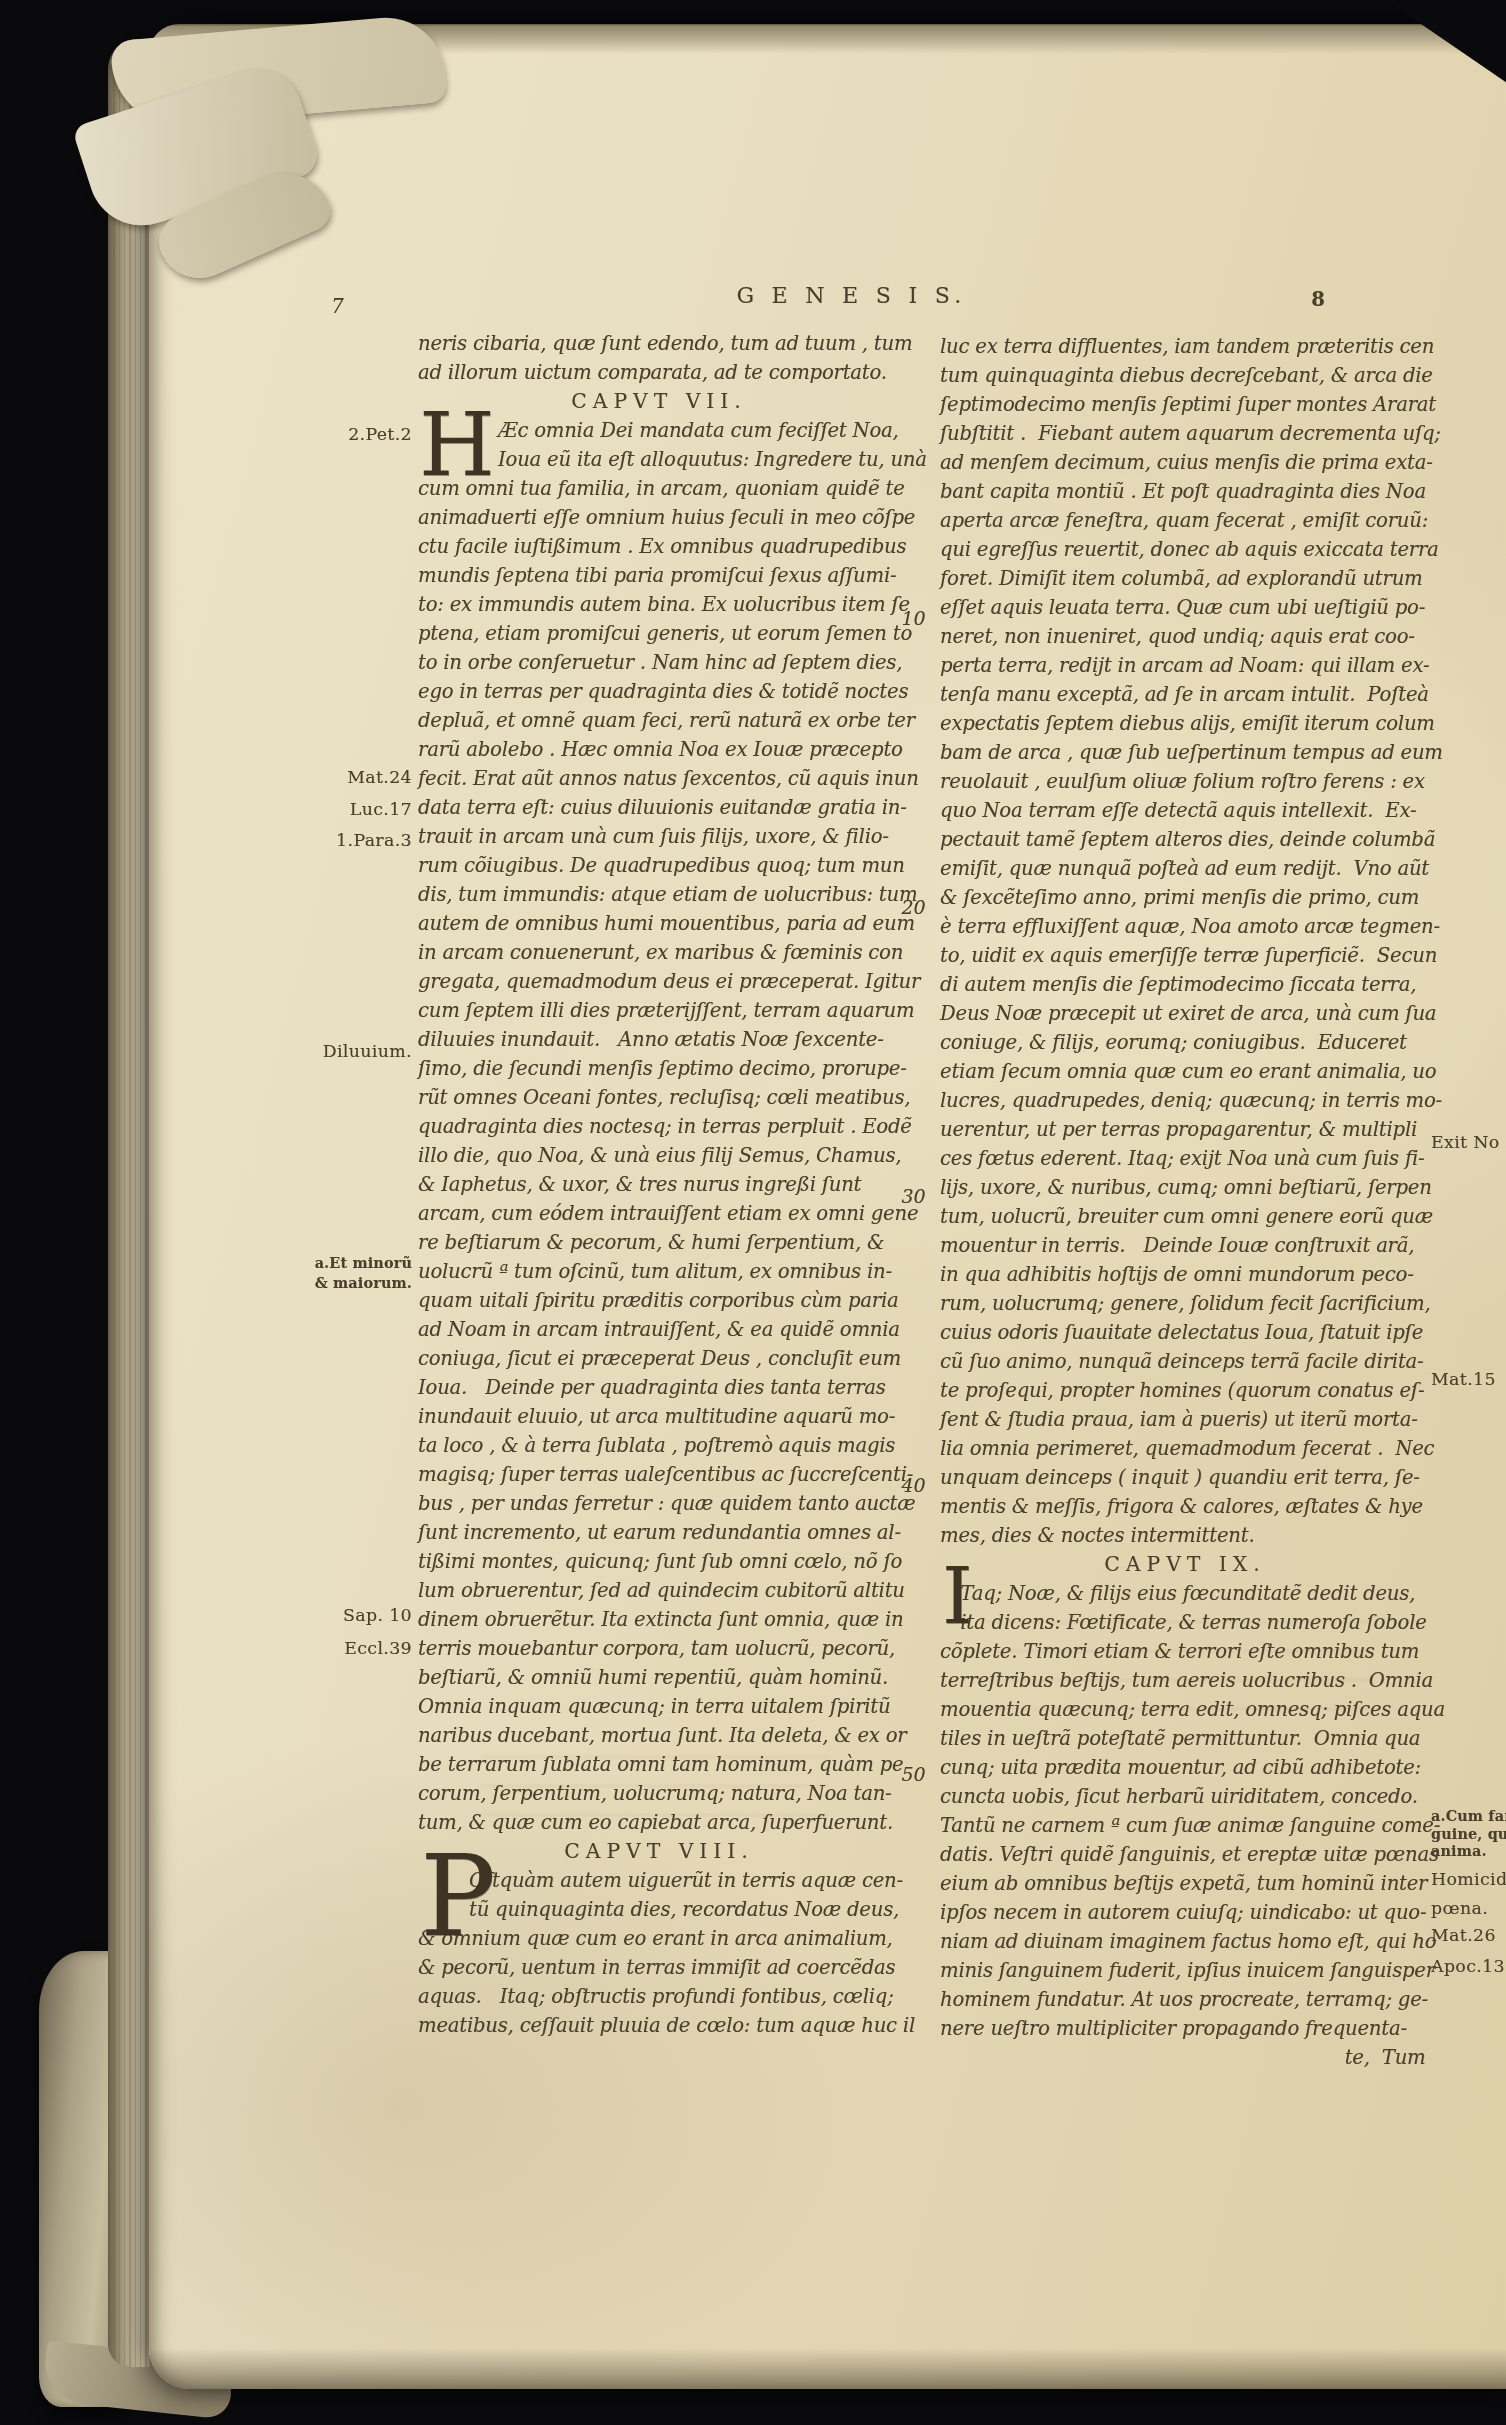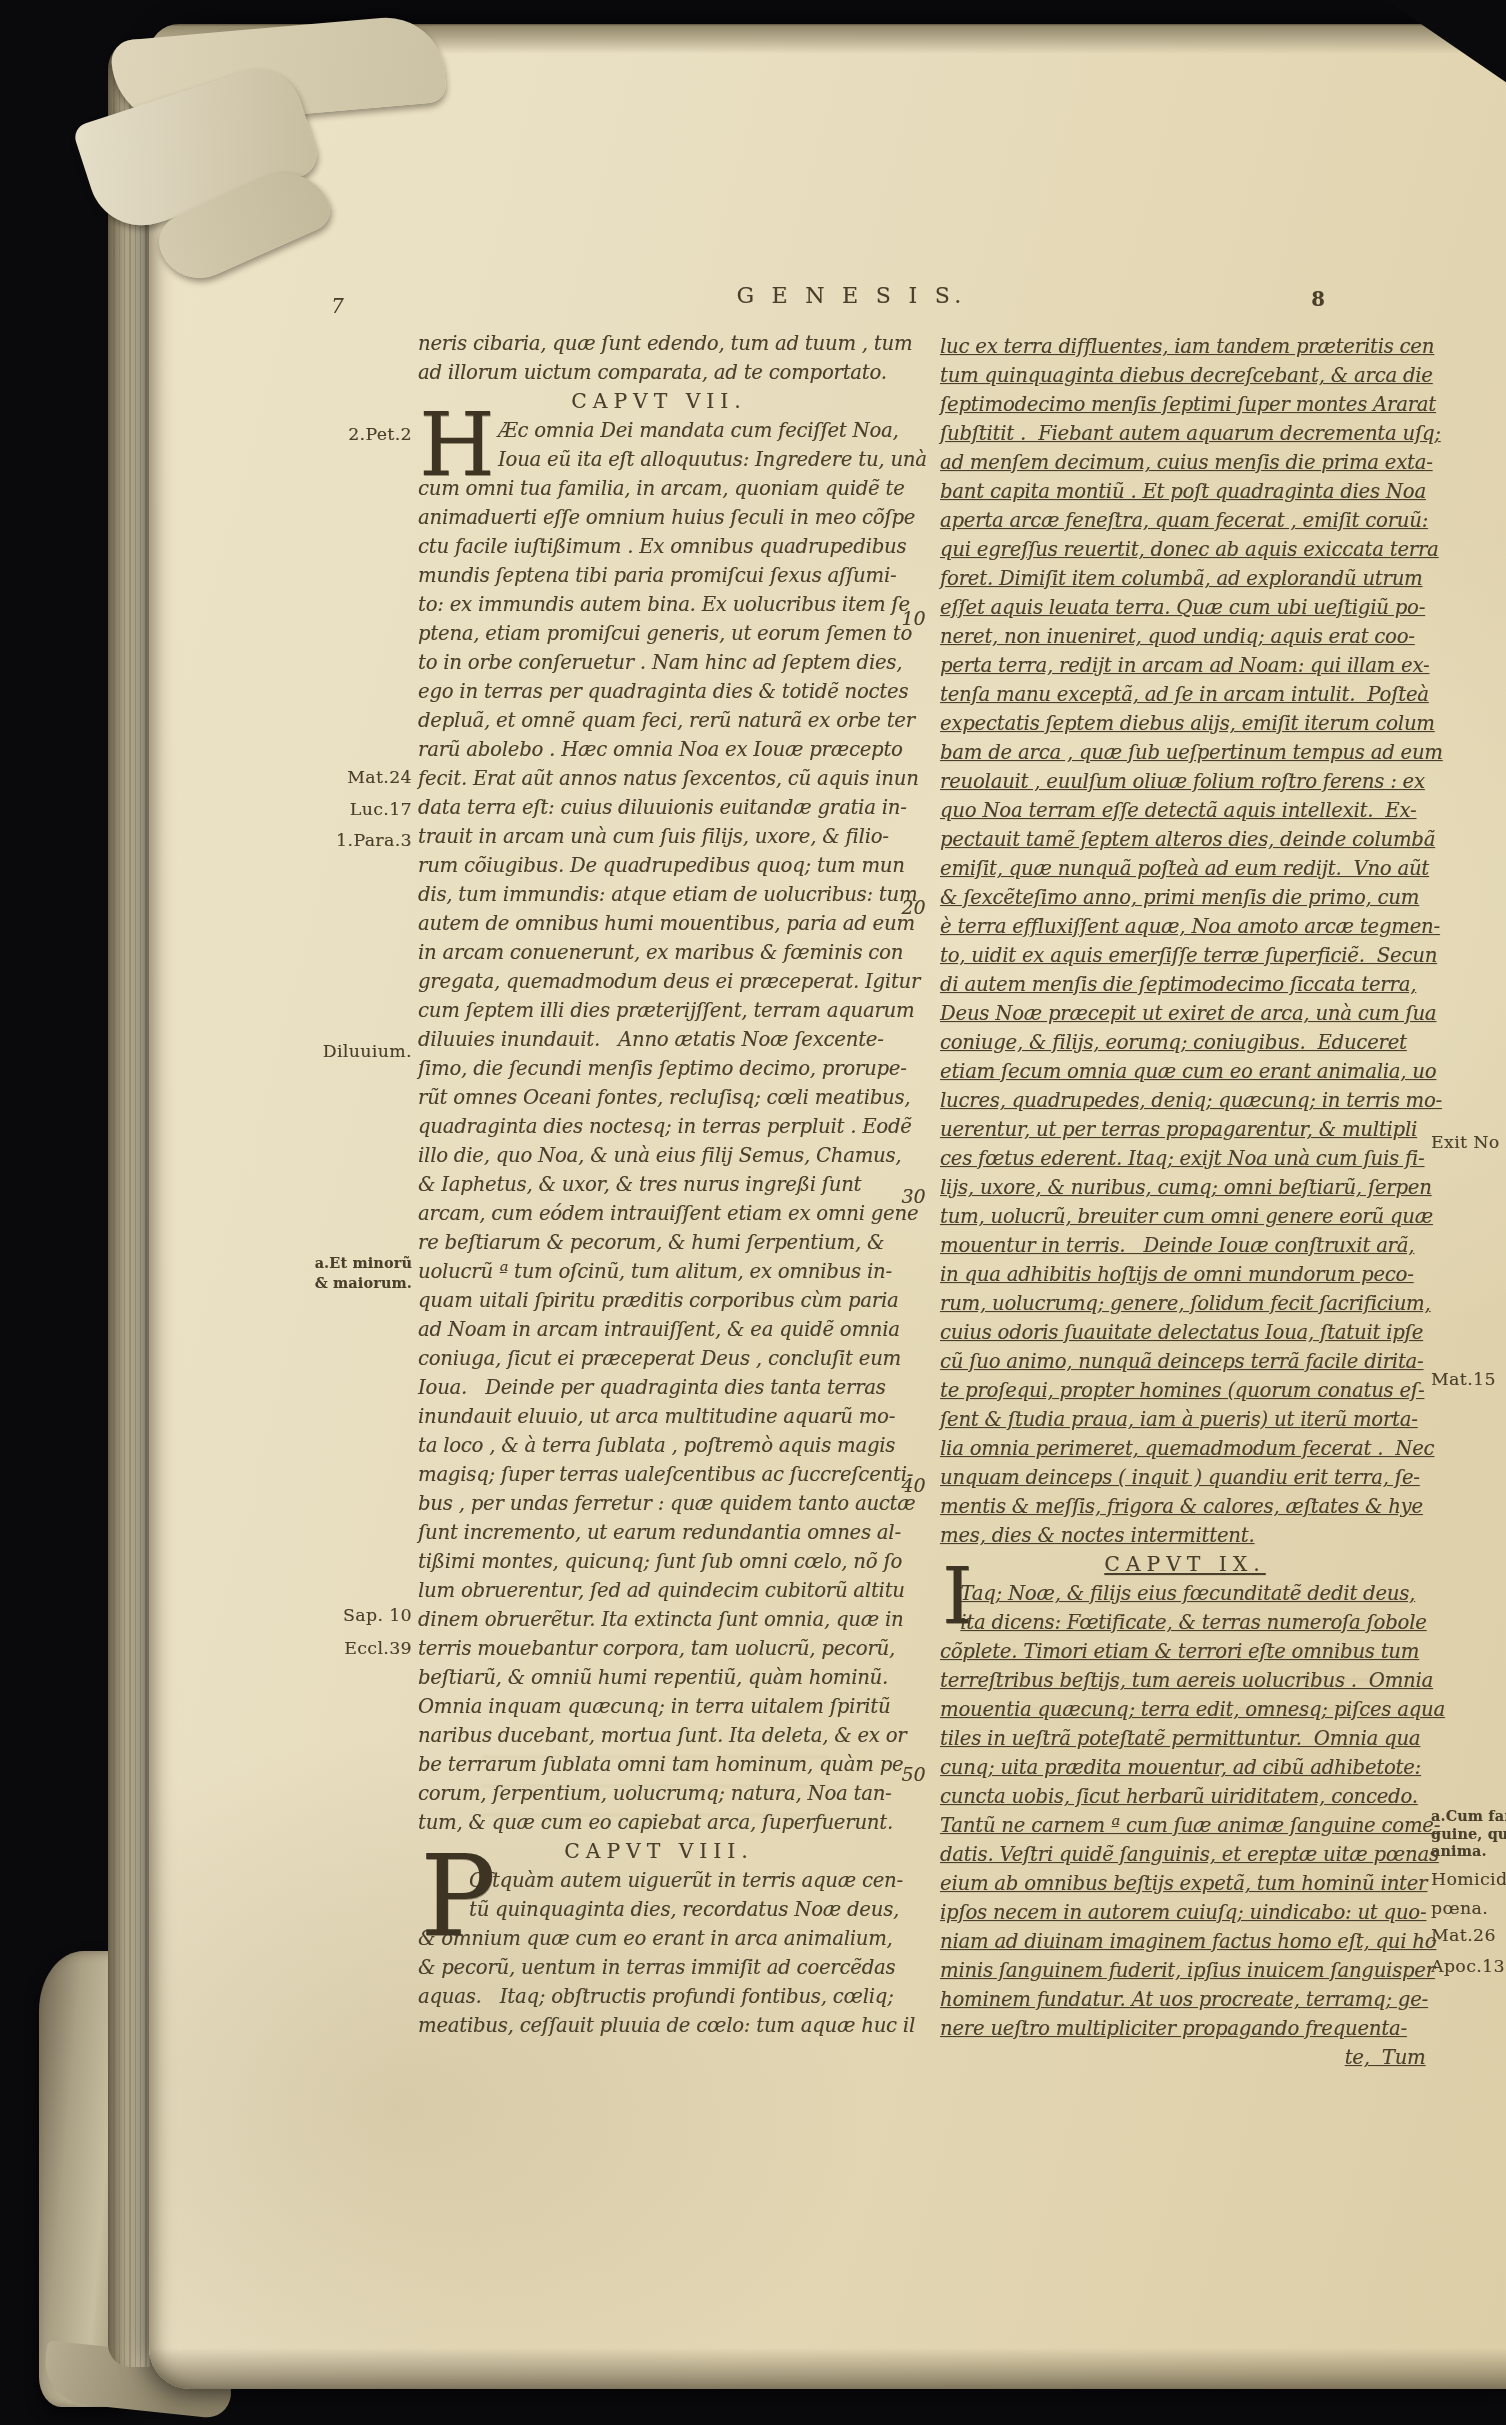--- a/index.html
+++ b/index.html
@@ -147,21 +147,21 @@
       <div class="line">corum, ſerpentium, uolucrumq; natura, Noa tan-</div>
       <div class="line">tum, &amp; quæ cum eo capiebat arca, ſuperfuerunt.</div>
       <div class="line head">CAPVT VIII.</div>
       <div class="line dcp">Oſtquàm autem uiguerũt in terris aquæ cen-</div>
       <div class="line dcp">tũ quinquaginta dies, recordatus Noæ deus,</div>
       <div class="line">&amp; omnium quæ cum eo erant in arca animalium,</div>
       <div class="line">&amp; pecorũ, uentum in terras immiſit ad coercẽdas</div>
       <div class="line">aquas.   Itaq; obſtructis profundi fontibus, cœliq;</div>
       <div class="line">meatibus, ceſſauit pluuia de cœlo: tum aquæ huc il</div>
     </div>
-  <div class="col ink" style="left:940px;top:332px;width:490px;text-decoration:underline;">
+  <div class="col ink" style="left:940px;top:332px;width:490px;">
       <div class="line">luc ex terra diffluentes, iam tandem præteritis cen</div>
       <div class="line">tum quinquaginta diebus decreſcebant, &amp; arca die</div>
       <div class="line">ſeptimodecimo menſis ſeptimi ſuper montes Ararat</div>
       <div class="line">ſubſtitit .  Fiebant autem aquarum decrementa uſq;</div>
       <div class="line">ad menſem decimum, cuius menſis die prima exta-</div>
       <div class="line">bant capita montiũ . Et poſt quadraginta dies Noa</div>
       <div class="line">aperta arcæ feneſtra, quam fecerat , emiſit coruũ:</div>
       <div class="line">qui egreſſus reuertit, donec ab aquis exiccata terra</div>
       <div class="line">foret. Dimiſit item columbã, ad explorandũ utrum</div>
       <div class="line">eſſet aquis leuata terra. Quæ cum ubi ueſtigiũ po-</div>

